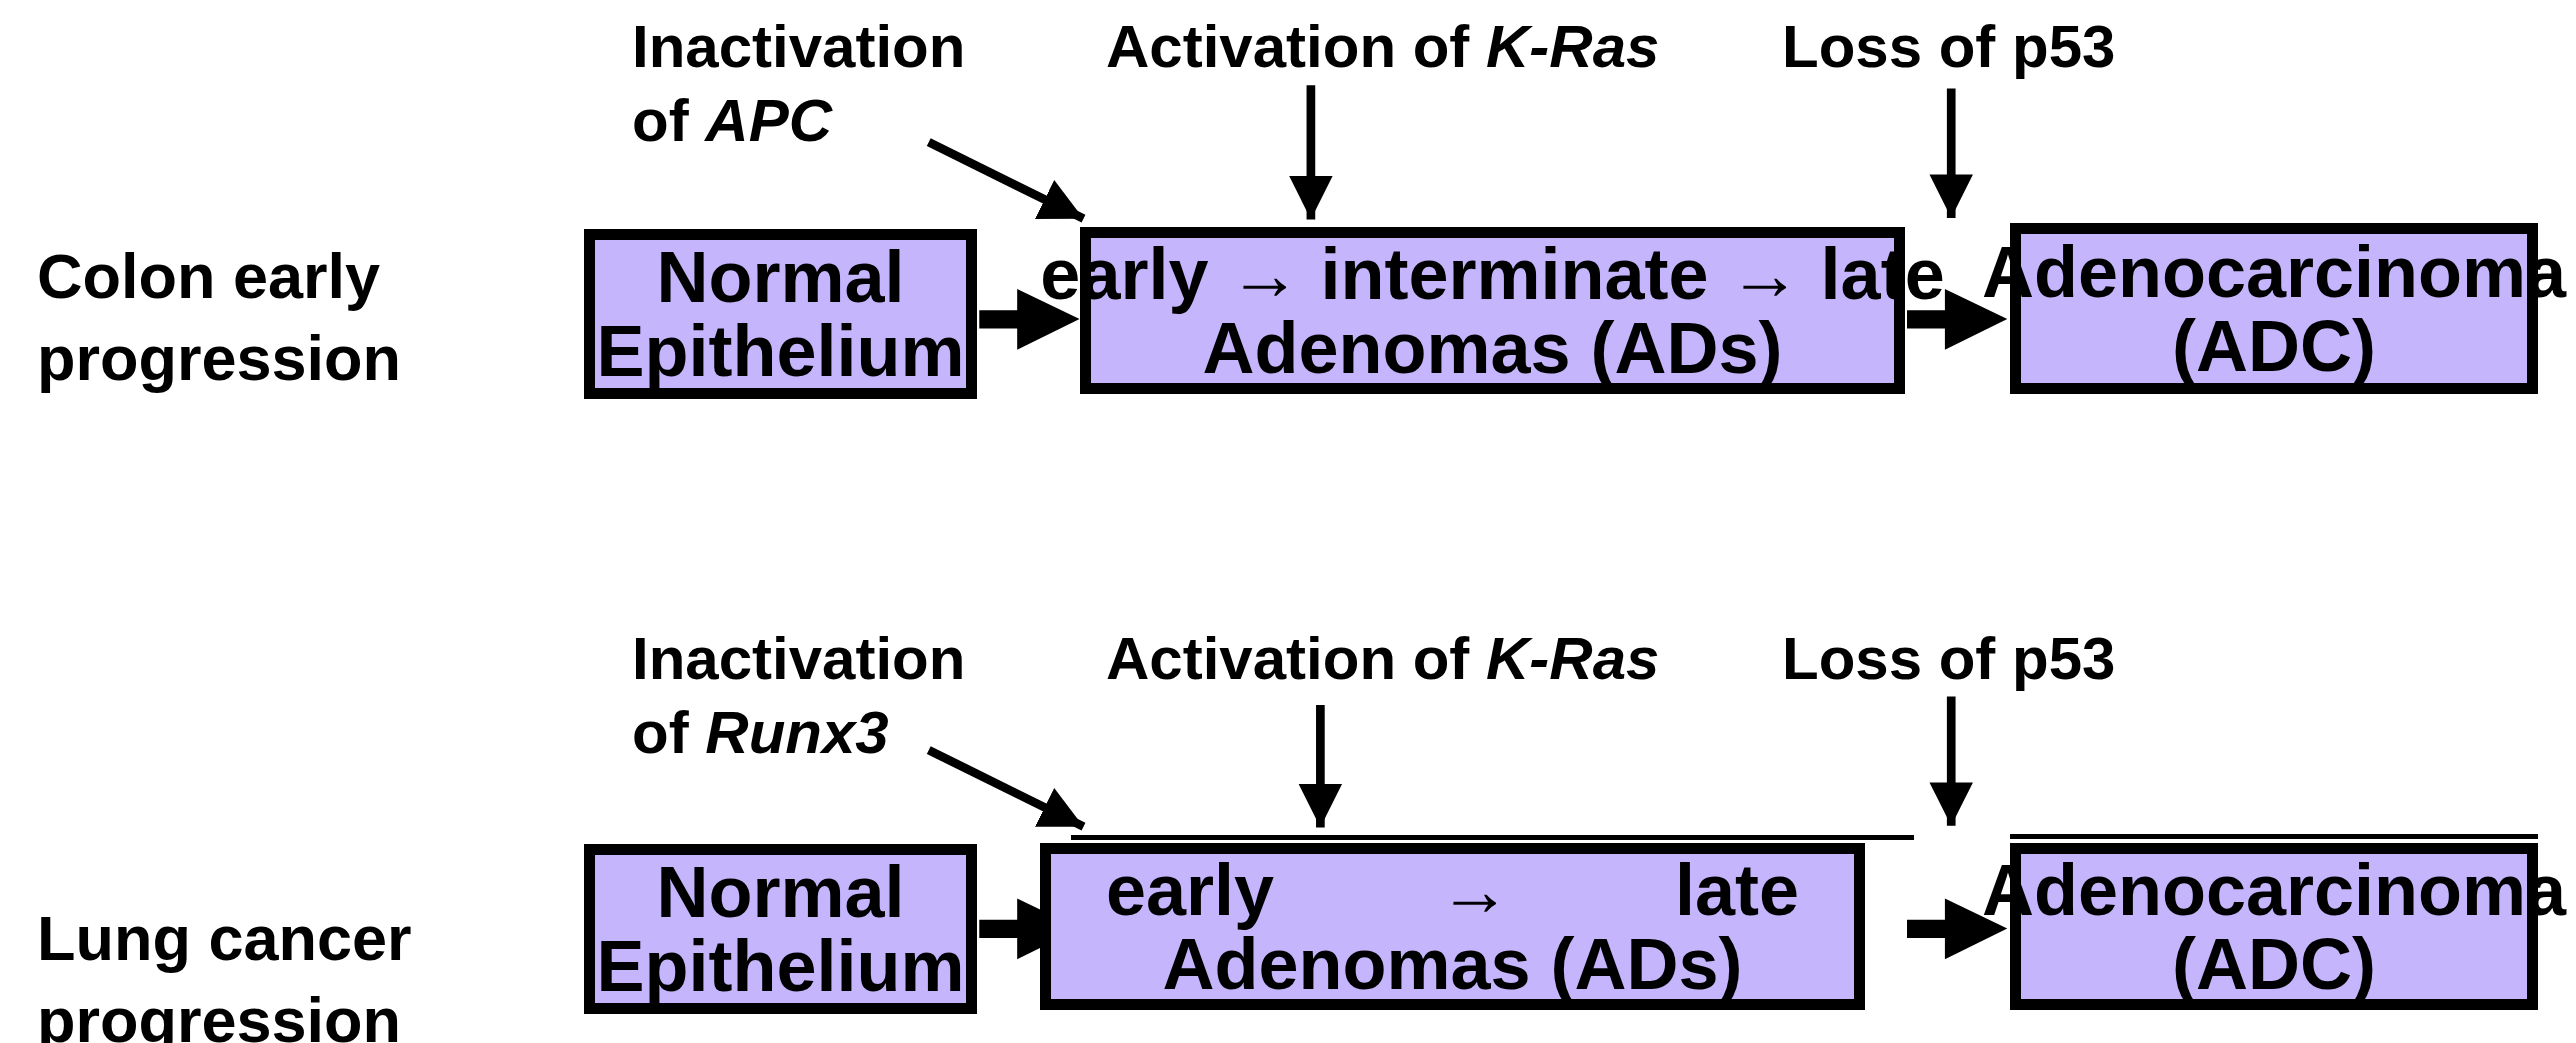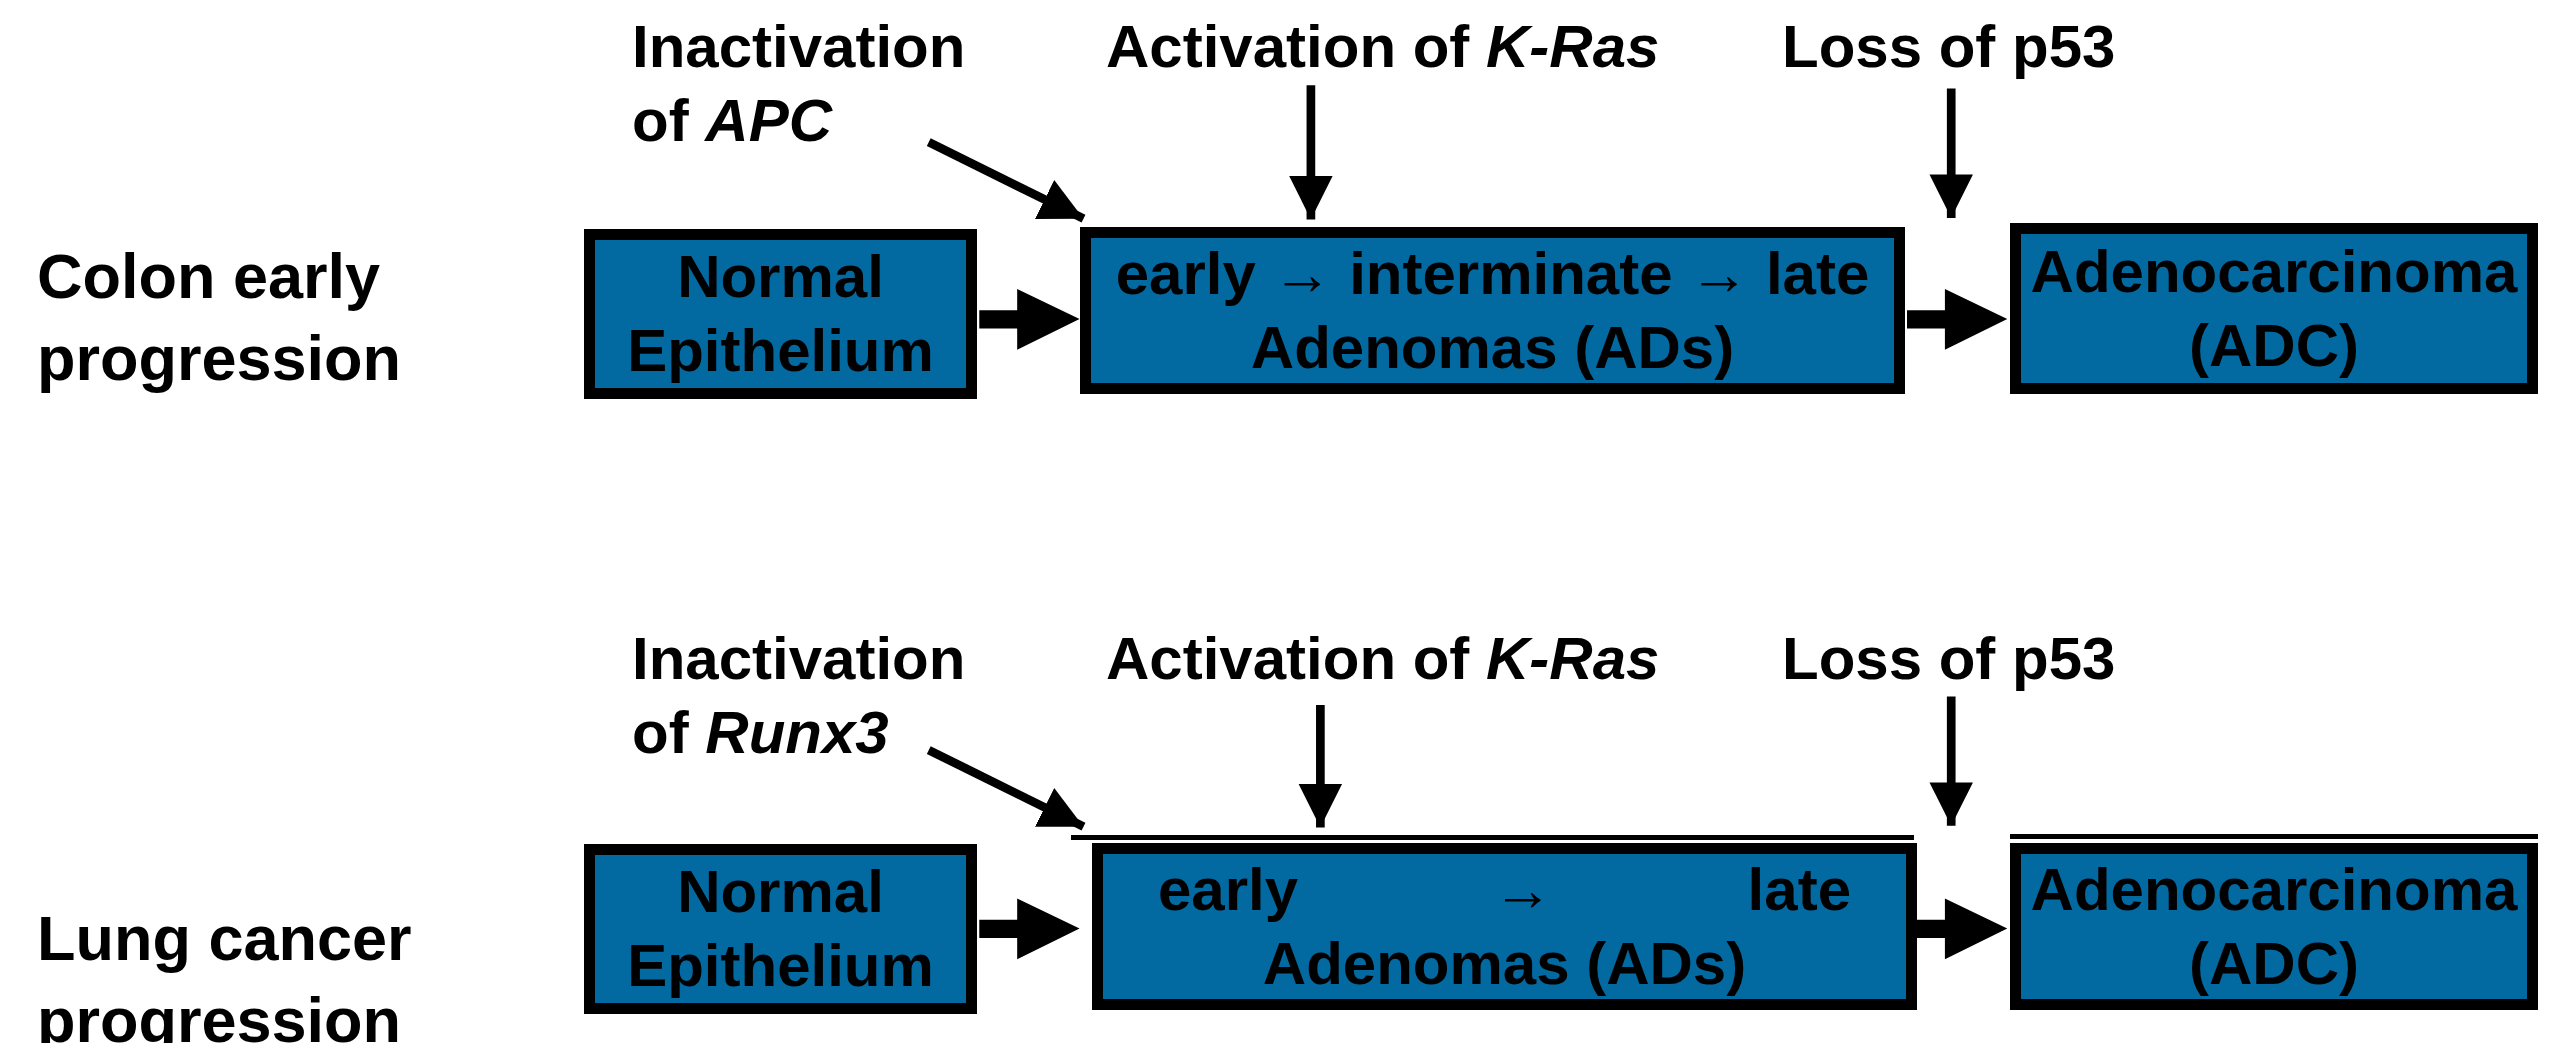--- a/index.html
+++ b/index.html
@@ -27,27 +27,27 @@
     position: absolute;
     font-size: 63px;
     line-height: 82px;
     white-space: nowrap;
   }
 
   .box {
     position: absolute;
     box-sizing: border-box;
     border: 11px solid #000000;
-    background: #0369a1;
+    background: #c4b5fd;
     display: flex;
     flex-direction: column;
     align-items: center;
     justify-content: center;
     text-align: center;
-    font-size: 60px;
+    font-size: 72px;
     line-height: 74px;
     white-space: nowrap;
   }
 
   .box .jline {
     display: flex;
     width: 100%;
     box-sizing: border-box;
     justify-content: space-between;
     padding: 0 55px 0 55px;
@@ -138,21 +138,21 @@
   </div>
 
   <div class="artifact-line" style="left:1071px; top:835px; width:843px;"></div>
   <div class="artifact-line" style="left:2010px; top:834px; width:528px;"></div>
 
   <div class="box" style="left:584px; top:844px; width:393px; height:170px;">
     <div>Normal</div>
     <div>Epithelium</div>
   </div>
 
-  <div class="box" style="left:1092px; top:843px; width:825px; height:167px;text-align:center;">
+  <div class="box" style="left:1040px; top:843px; width:825px; height:167px;text-align:center;">
     <div class="jline">
       <span>early</span>
       <span>→</span>
       <span>late</span>
     </div>
     <div>Adenomas (ADs)</div>
   </div>
 
   <div class="box" style="left:2010px; top:843px; width:528px; height:167px;">
     <div>Adenocarcinoma</div>

